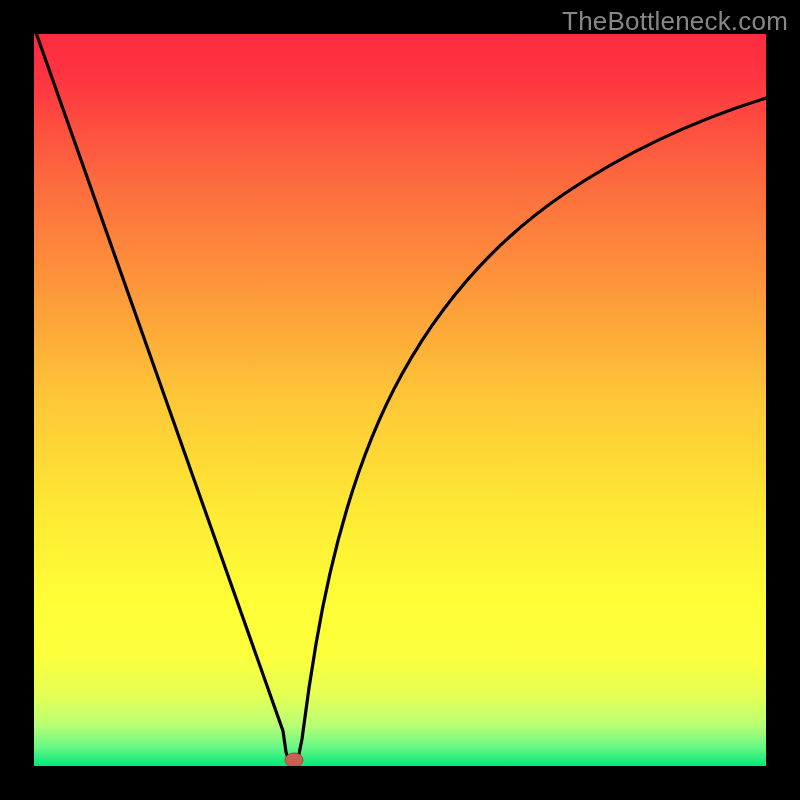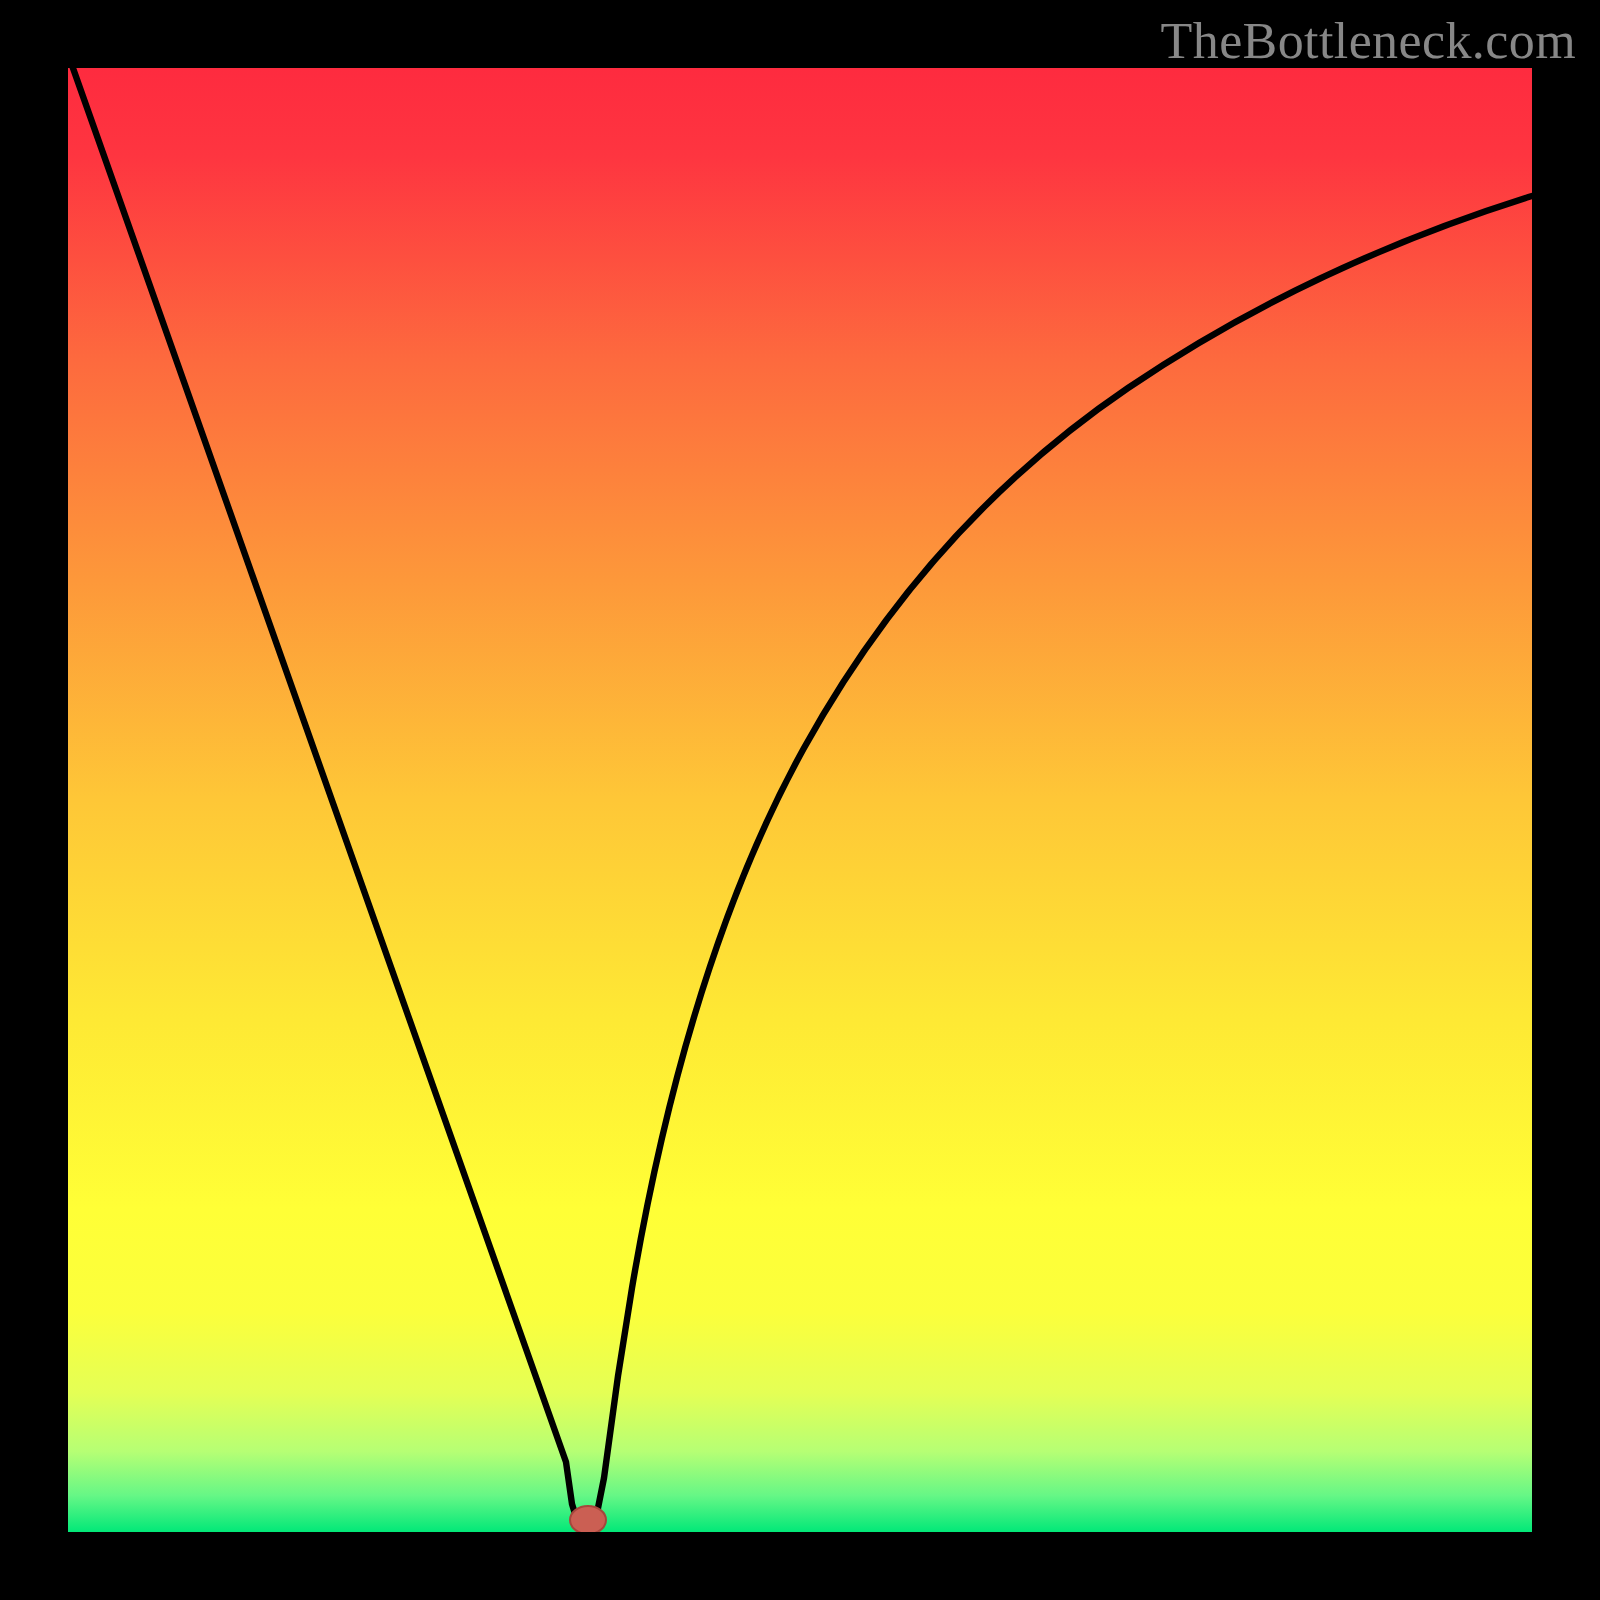--- a/index.html
+++ b/index.html
@@ -11,21 +11,20 @@
     overflow: hidden;
     font-family: Arial, Helvetica, sans-serif;
   }
   .frame {
     position: absolute;
     left: 0;
     top: 0;
     width: 800px;
     height: 800px;
     background: #000;
-    font-family: Liberation Serif, serif;
   }
   .plot {
     position: absolute;
     left: 34px;
     top: 34px;
     width: 732px;
     height: 732px;
     overflow: hidden;
   }
   .watermark {

